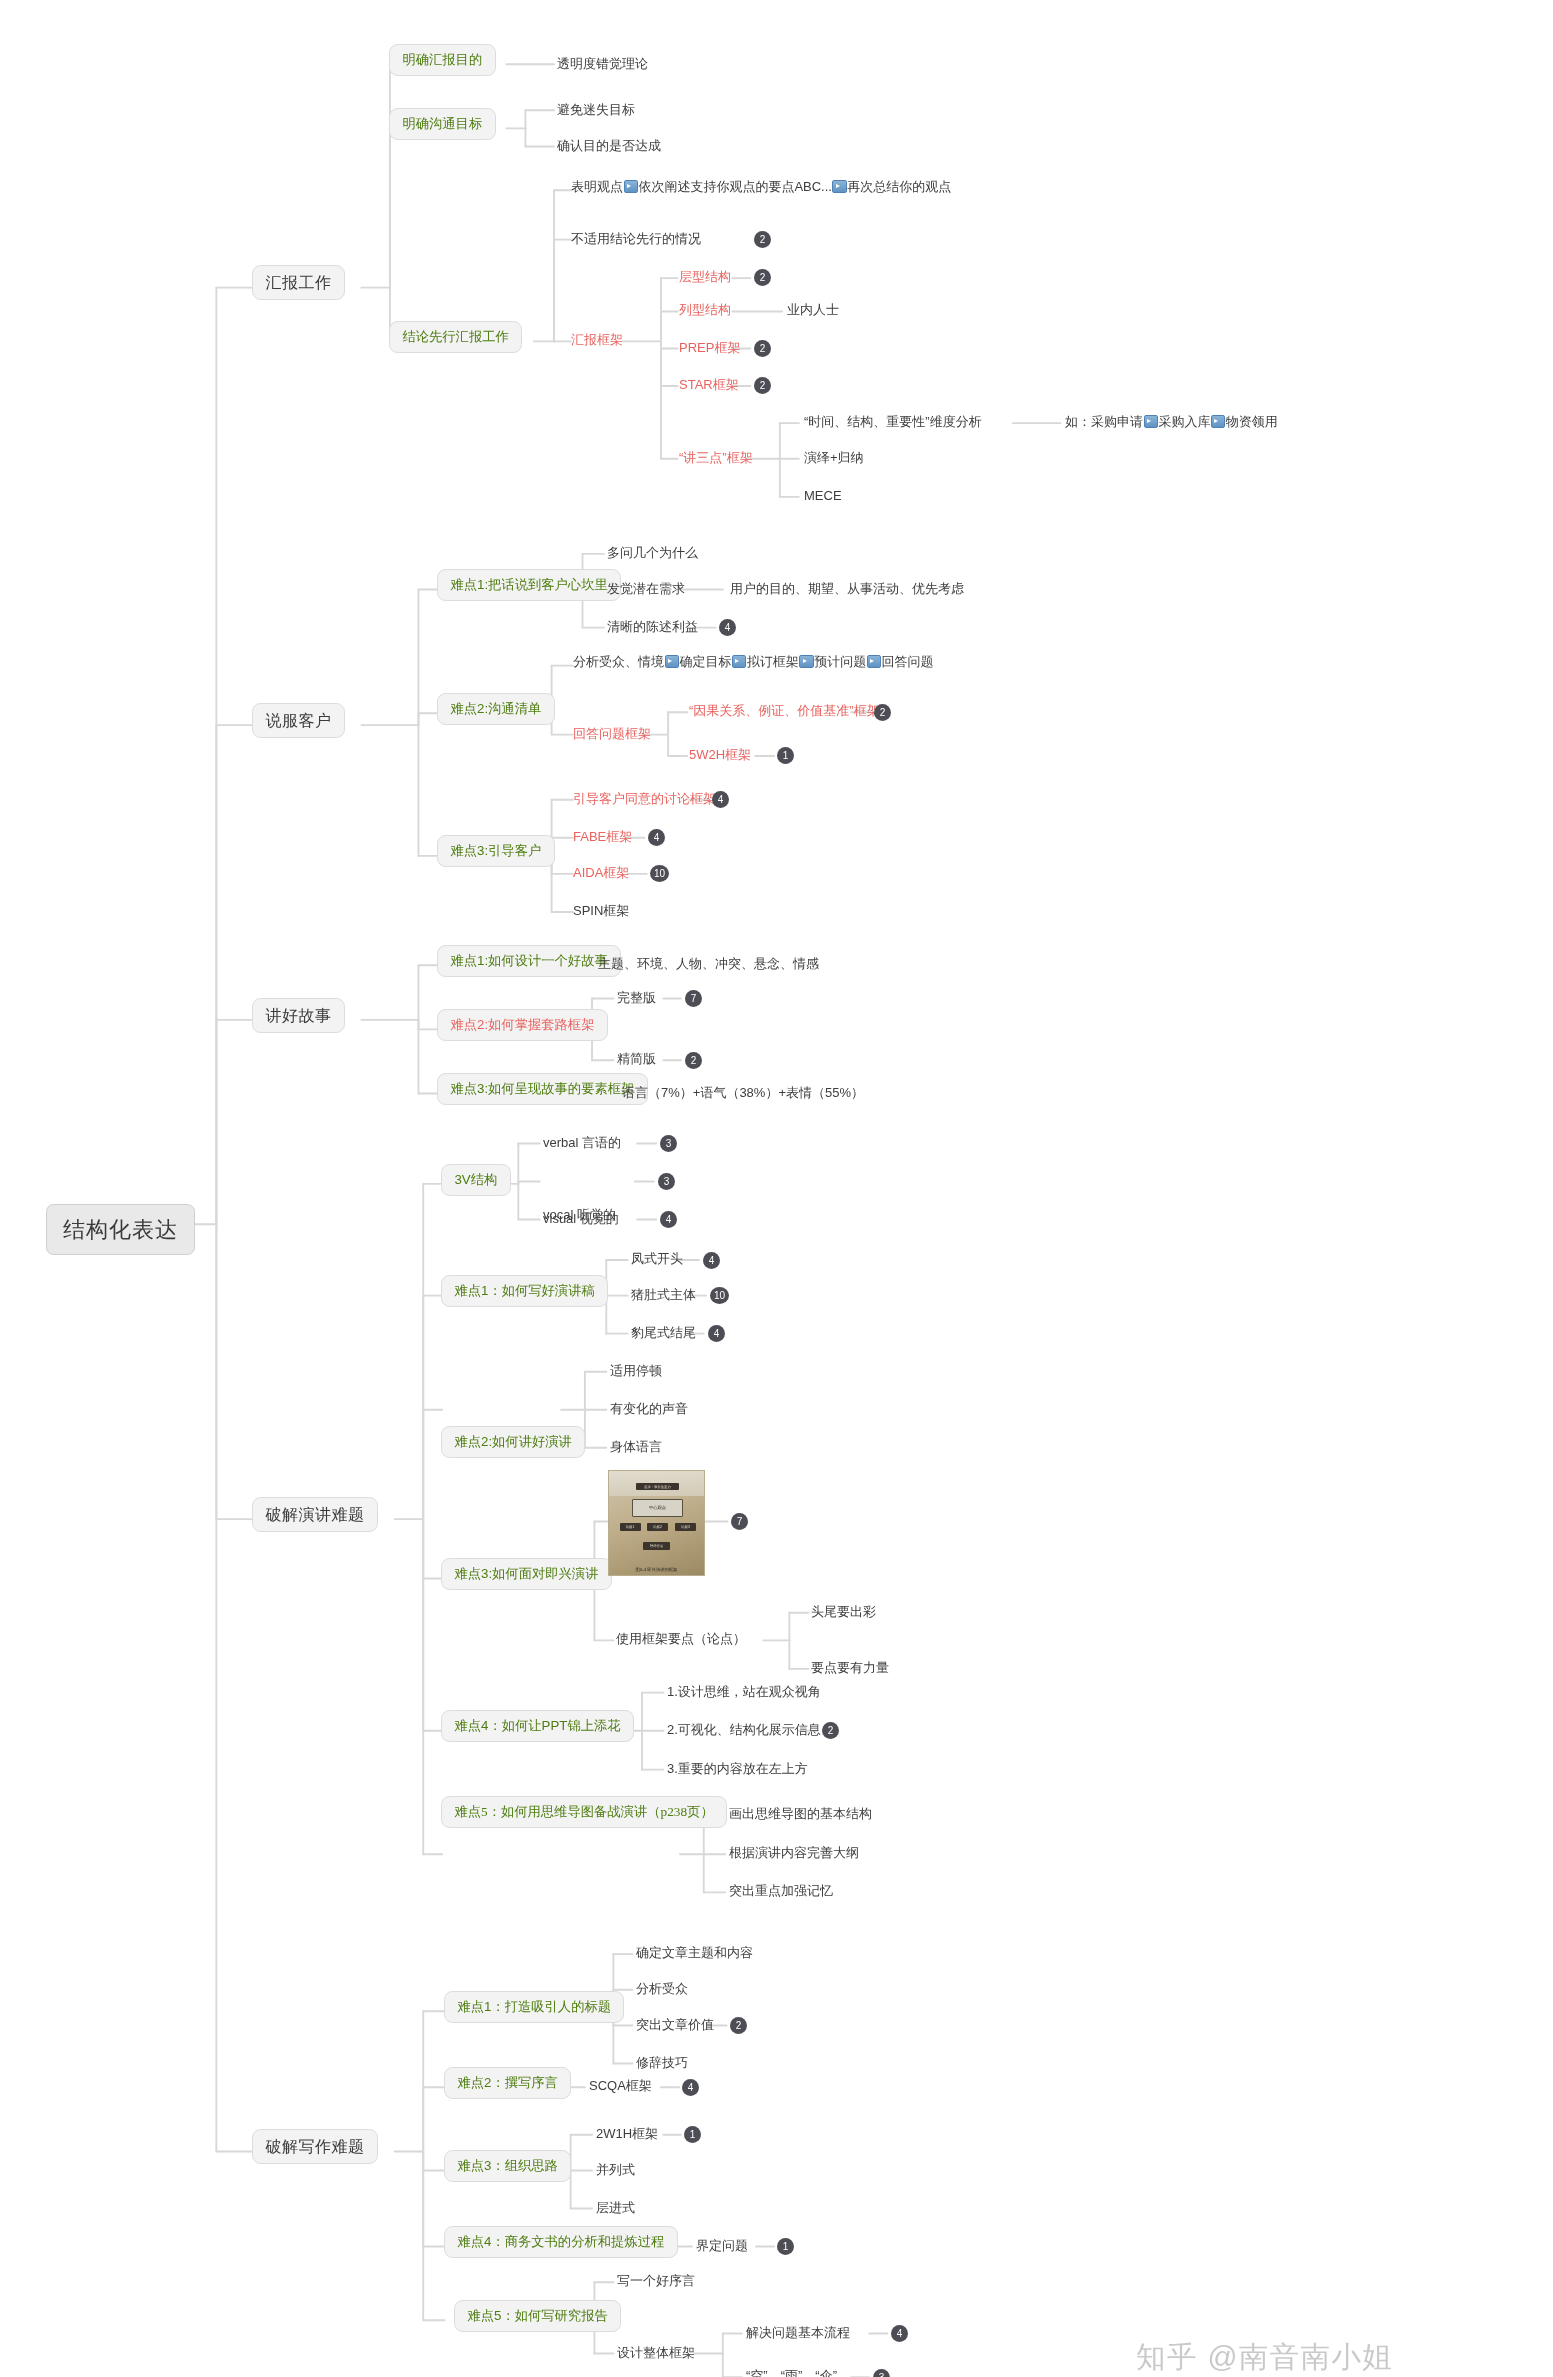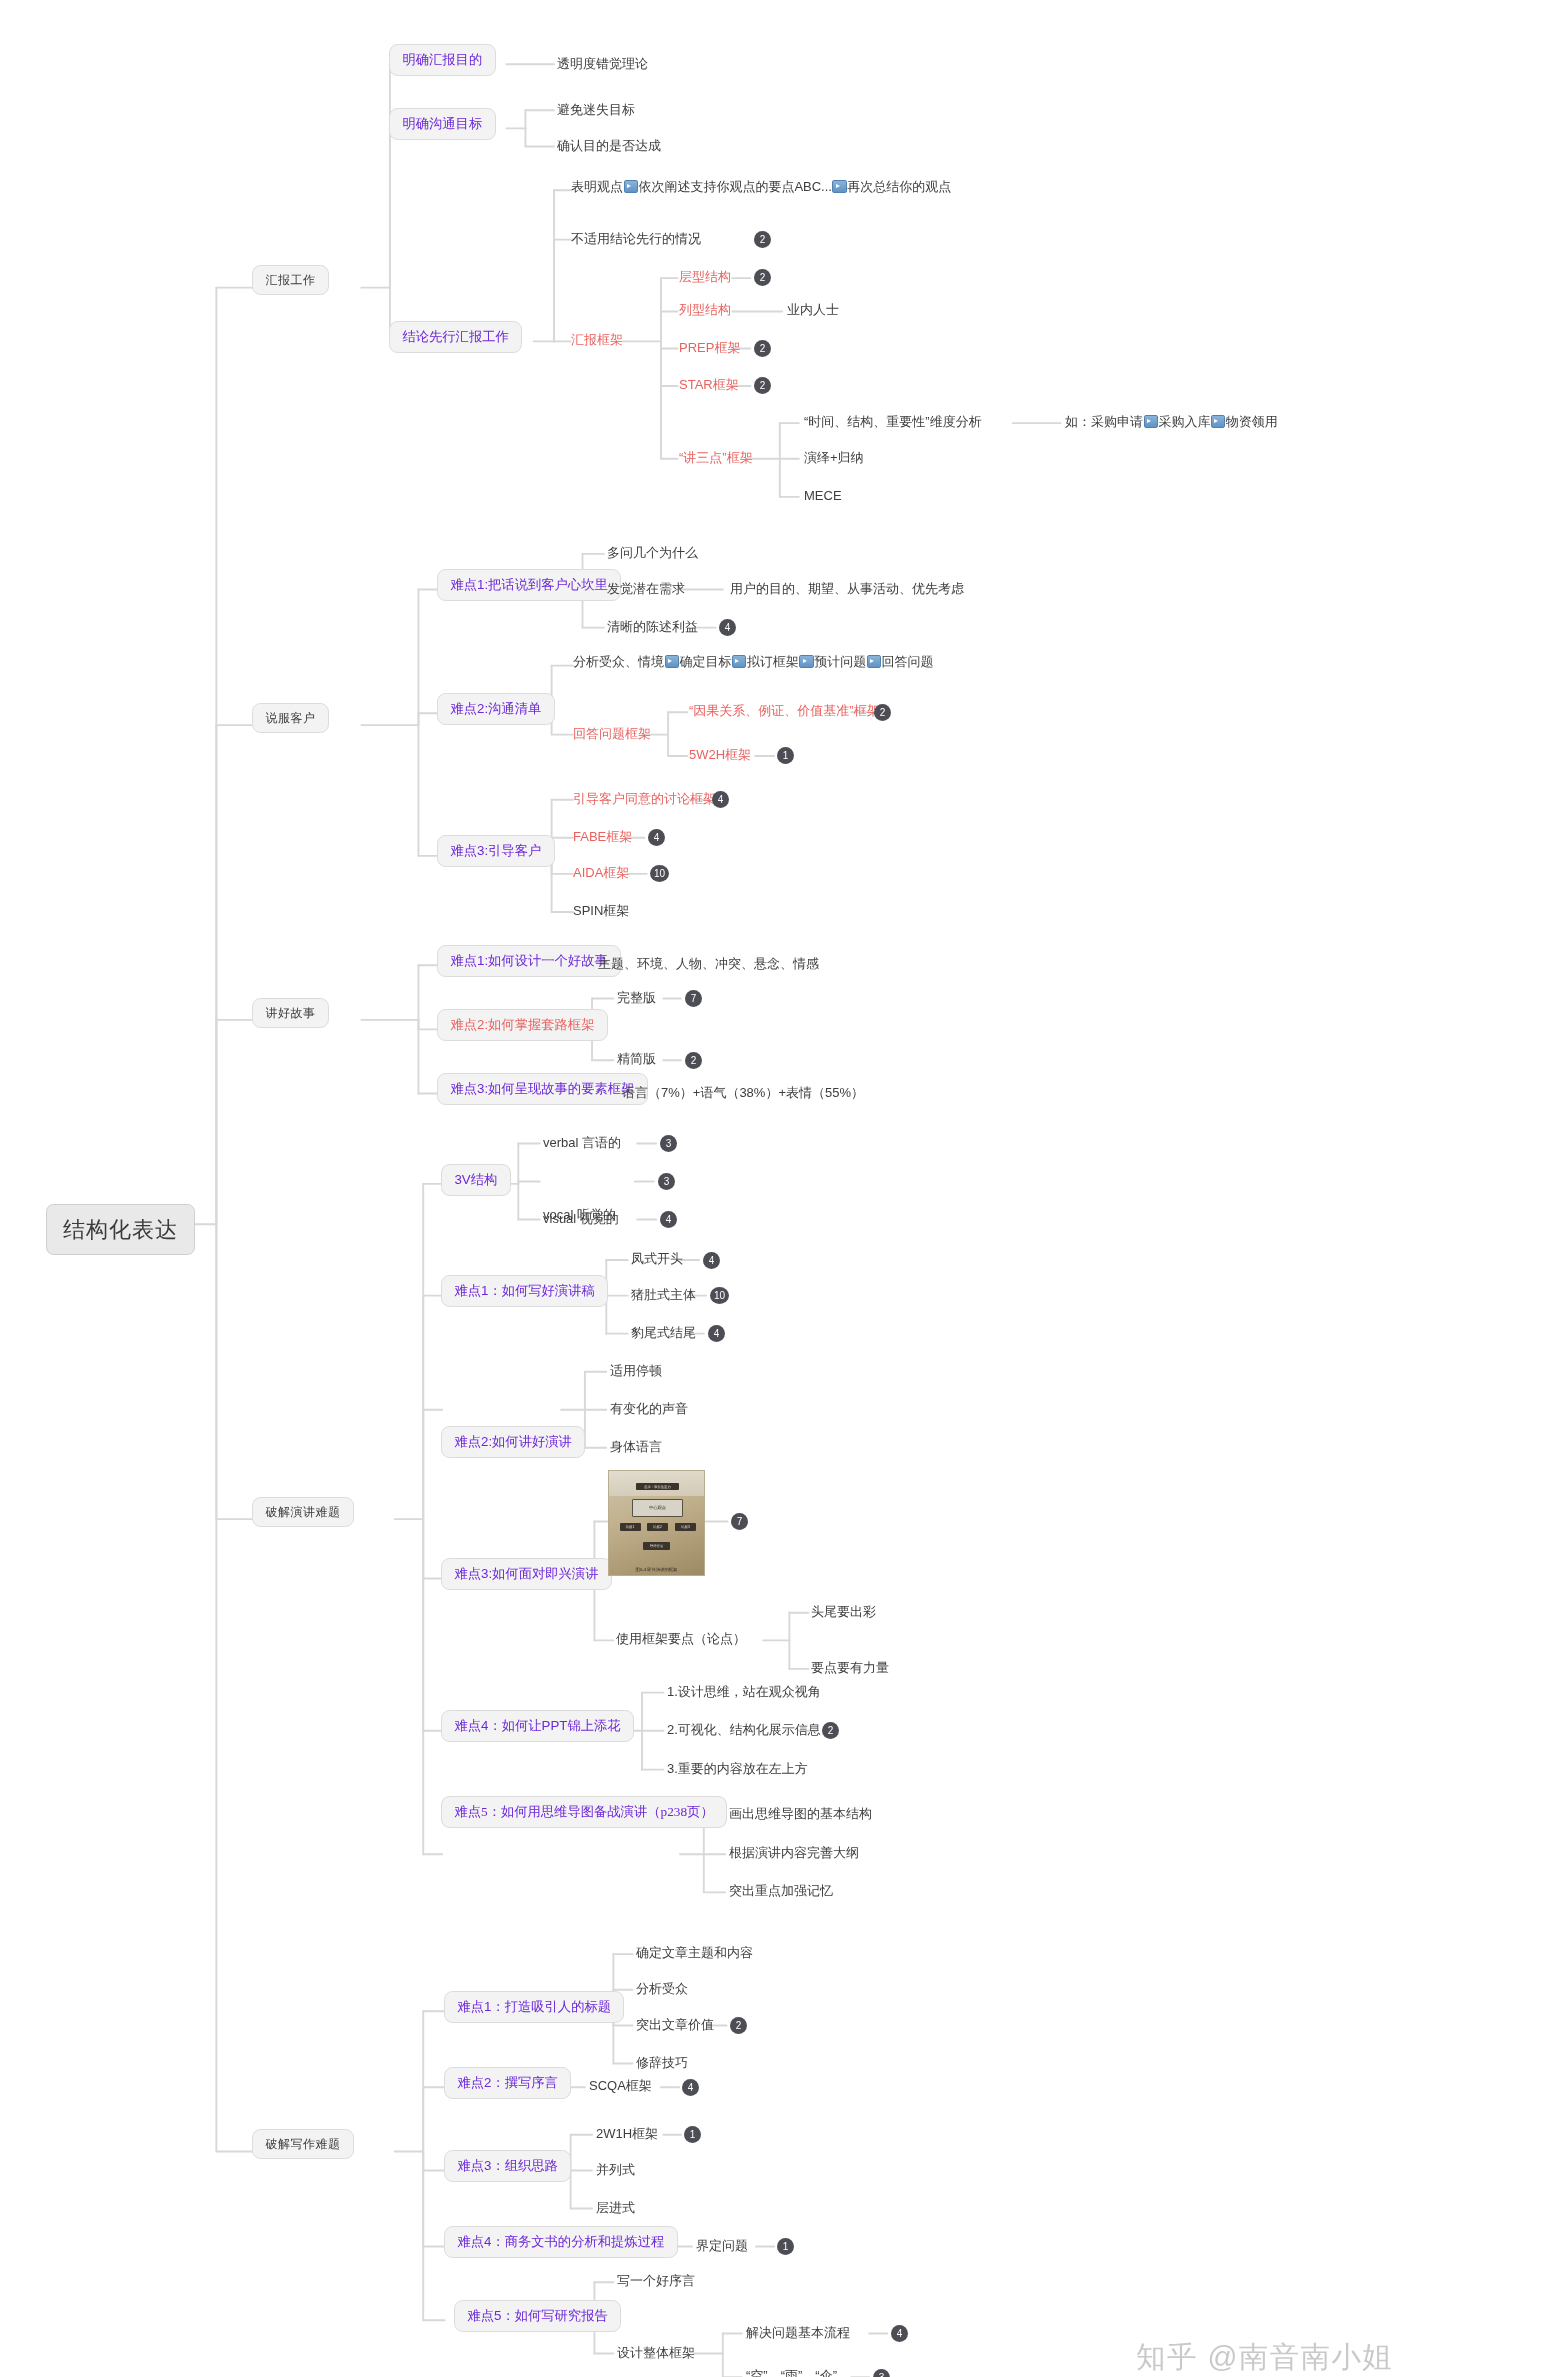--- a/index.html
+++ b/index.html
@@ -35,22 +35,22 @@
   }
   .root{
     background:#e9e9e9;
     border:1.4px solid #cfcfcf;
     border-radius:7.6px;
     font-size:22px;
     letter-spacing:1px;
     color:#3a3a3a;
     padding:10.5px 16px;
   }
-  .lvl1{font-size:12px;color:#3b3b3b;letter-spacing:0.5px;}
-  .lvl2{font-size:13.3px;color:#6d28d9;}
+  .lvl1{font-size:16px;color:#3b3b3b;letter-spacing:0.5px;}
+  .lvl2{font-size:13.3px;color:#4d7c0f;}
   .plain{font-size:13px;color:#3d3d3d;}
   .red{color:#e8635f;}
   .redbox{color:#e8635f;}
   .wrap{white-space:normal;line-height:1.5;}
 
   
   .badge{
     position:absolute;
     width:17px;height:17px;
     border-radius:50%;

